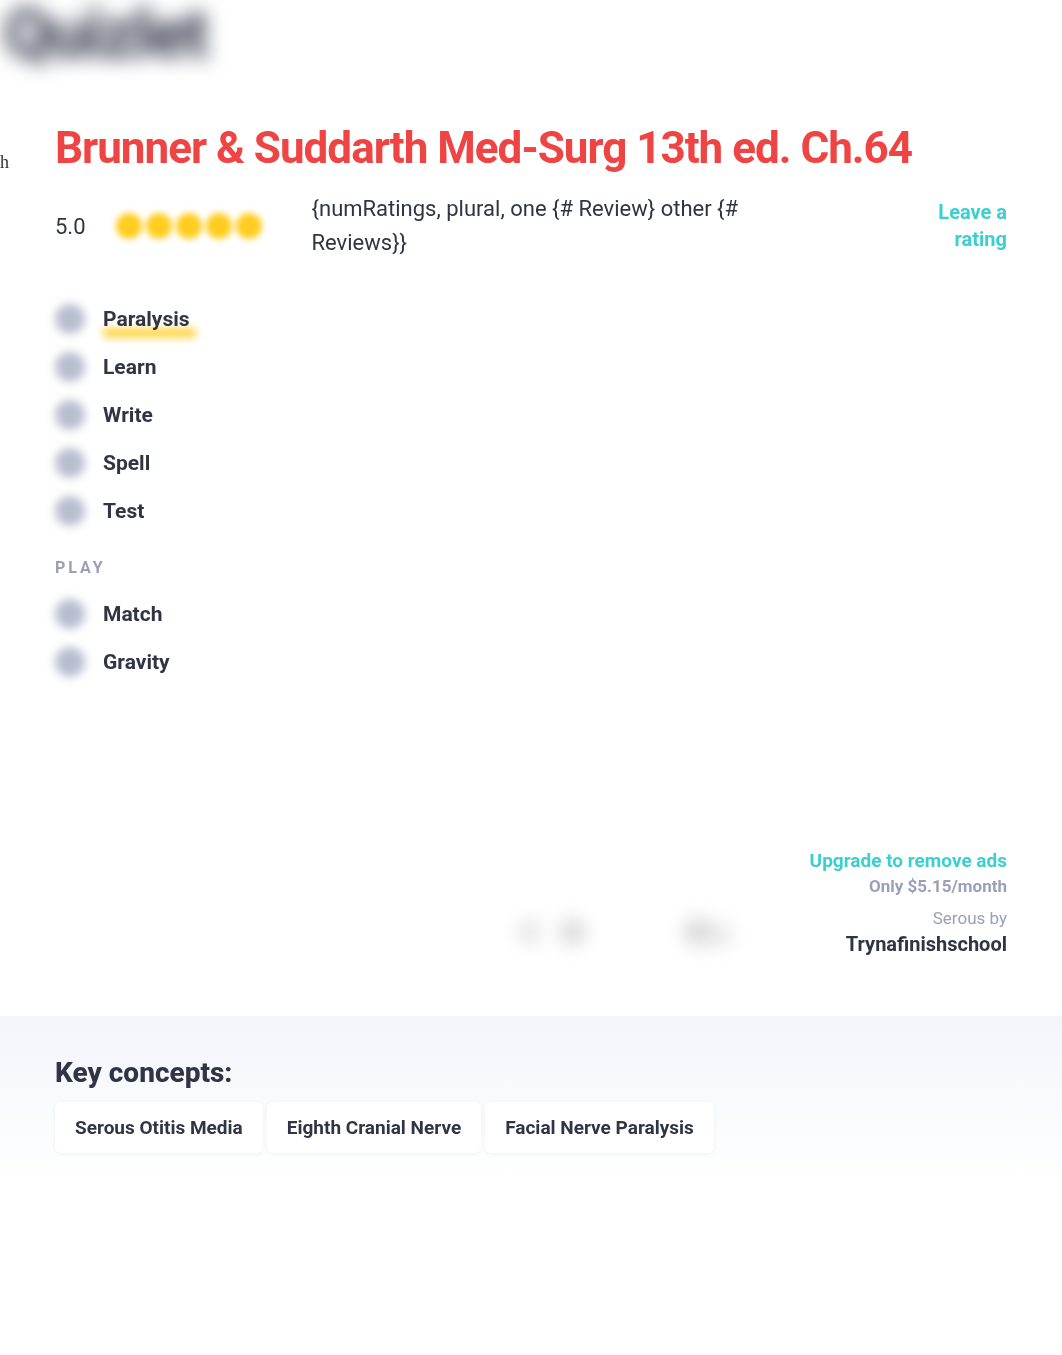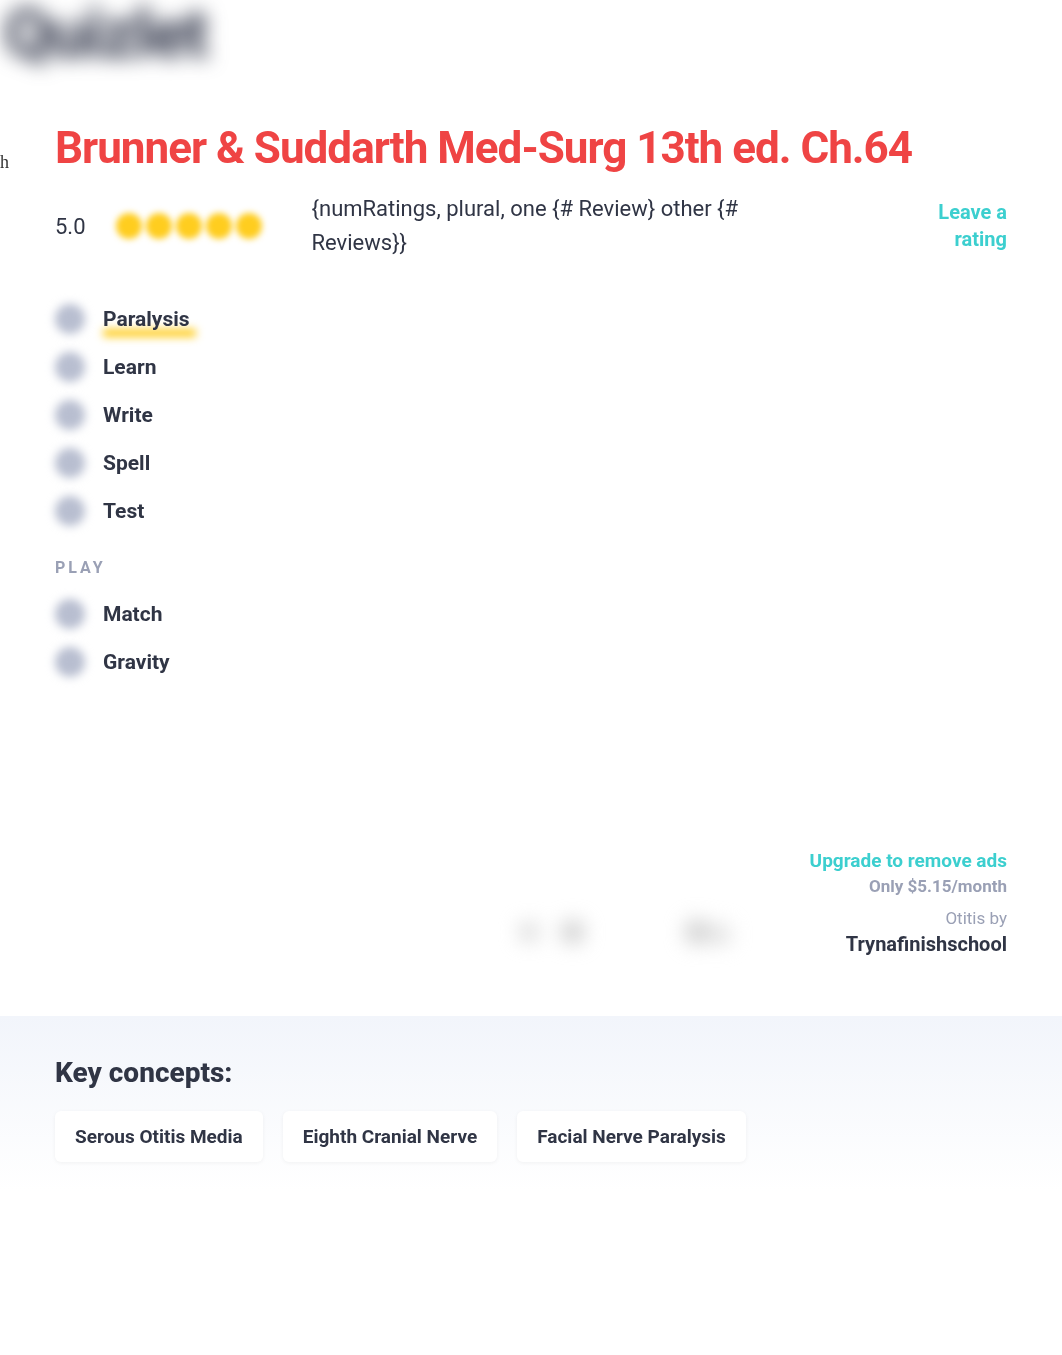--- a/index.html
+++ b/index.html
@@ -177,25 +177,25 @@
   }
   .key-concepts-wrap {
     background: linear-gradient(180deg, #f2f5fb 0%, #fff 100%);
     padding: 40px 55px 30px 55px;
     margin: 0 -55px;
   }
   .kc-title {
     font-size: 28px;
     font-weight: 800;
     color: #303545;
-    margin-bottom: 22px;
+    margin-bottom: 13px;
   }
   .kc-chips {
     display: flex;
-    gap: 20px;
+    gap: 4px;
     flex-wrap: wrap;
   }
   .kc-chip {
     background: #fff;
     border-radius: 6px;
     padding: 14px 20px;
     font-size: 19px;
     font-weight: 700;
     color: #303545;
     box-shadow: 0 1px 4px rgba(0,0,0,0.05);
@@ -266,21 +266,21 @@
   <div class="ad-space"></div>
 
   <div class="upgrade-block">
     <div class="upgrade-link">Upgrade to remove ads</div>
     <div class="upgrade-price">Only $5.15/month</div>
   </div>
 
   <div class="creator-row">
     <div class="avatar-blur"></div>
     <div class="creator-text">
-      <div class="created-by">Otitis by</div>
+      <div class="created-by">Serous by</div>
       <div class="creator-name">Trynafinishschool</div>
     </div>
   </div>
 
   <div class="key-concepts-wrap">
     <div class="kc-title">Key concepts:</div>
     <div class="kc-chips">
       <div class="kc-chip">Serous Otitis Media</div>
       <div class="kc-chip">Eighth Cranial Nerve</div>
       <div class="kc-chip">Facial Nerve Paralysis</div>

